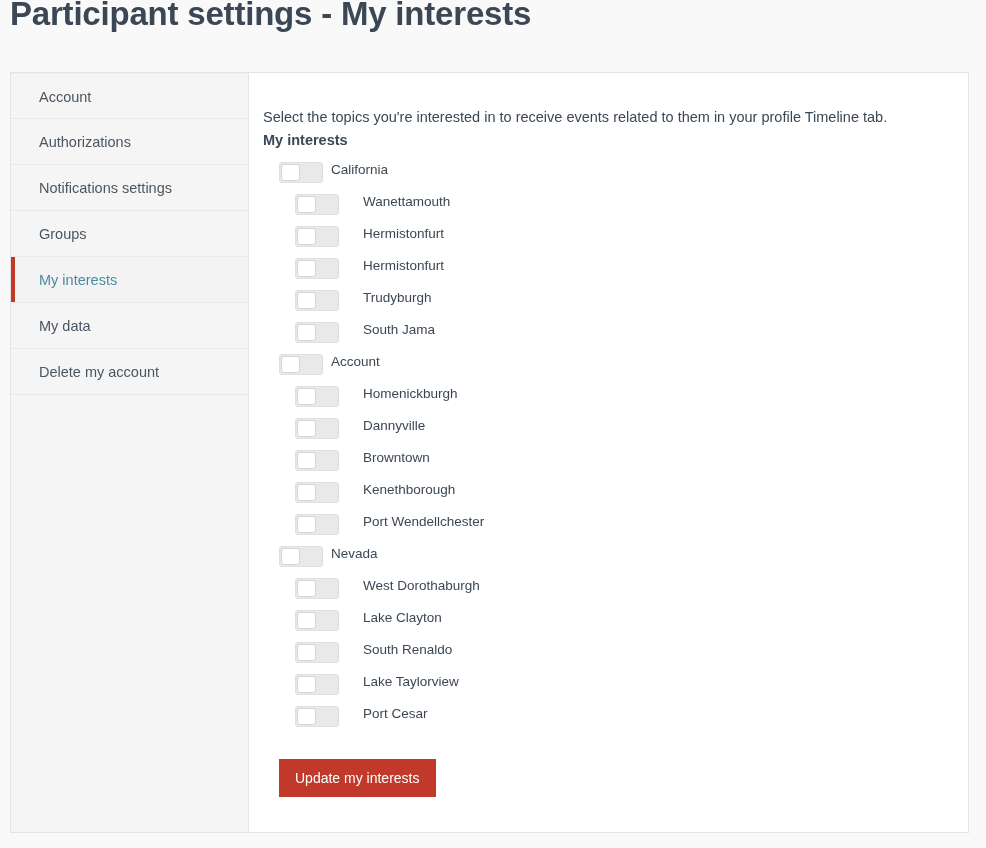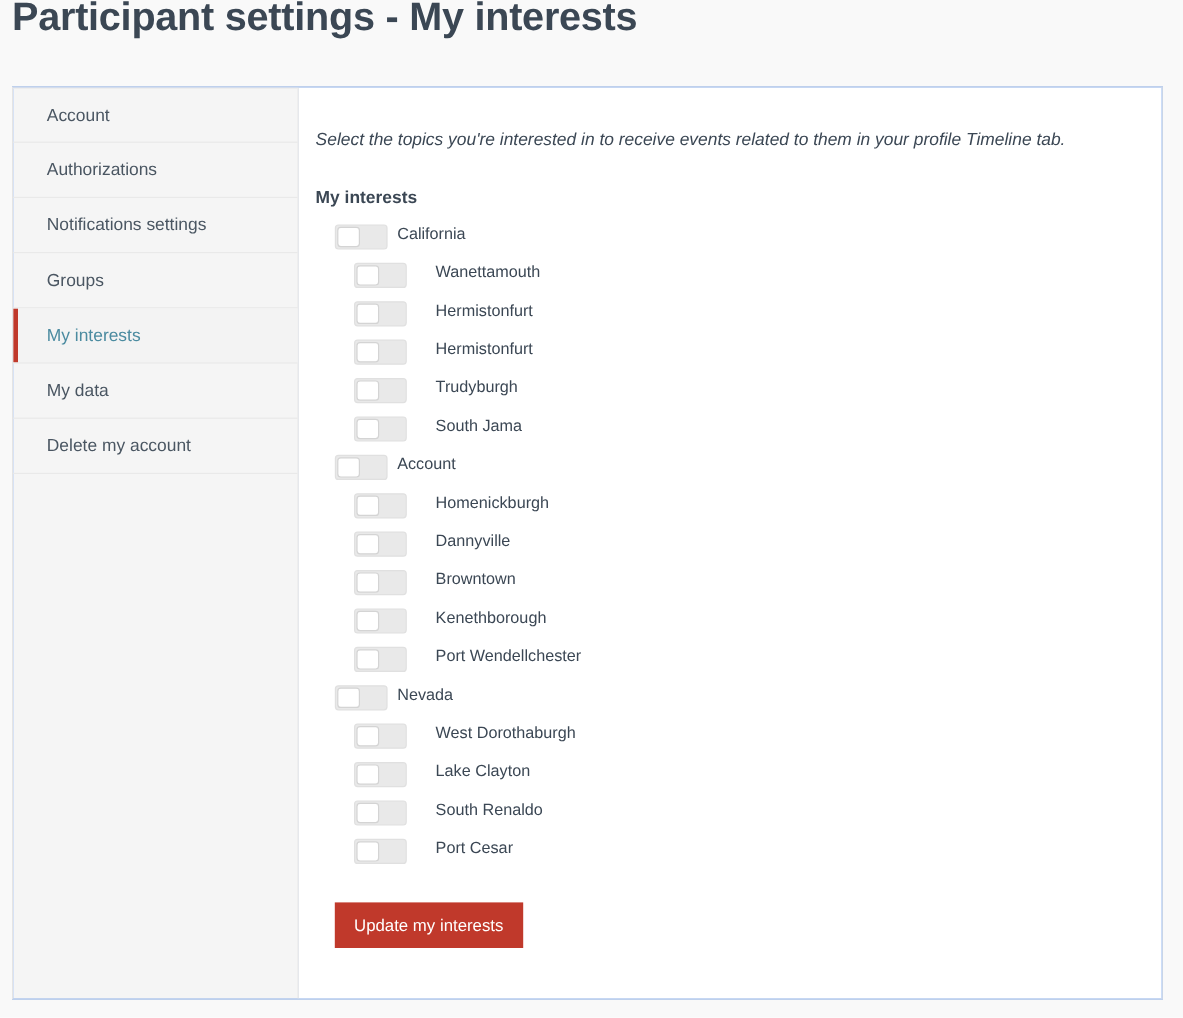--- a/index.html
+++ b/index.html
@@ -31,21 +31,21 @@
   }
 
   
   .settings-wrap {
     position: absolute;
     top: 72px;
     left: 10px;
     width: 959px;
     height: 761px;
     display: flex;
-    background: #3b82f6;
+    background: #4d7c0f;
     border: 1px solid #e4e4e4;
     box-sizing: border-box;
   }
 
   
   .sidebar {
     width: 238px;
     flex: 0 0 238px;
     background: #f5f5f5;
     border-right: 1px solid #e4e4e4;
@@ -84,23 +84,22 @@
   
   .content {
     flex: 1 1 auto;
     background: #ffffff;
     padding: 34px 24px 0 14px;
     box-sizing: border-box;
   }
   .intro-text {
     font-size: 14.5px;
     color: #3b4754;
-    margin: 0 0 30px 0;
+    margin: 0 0 5px 0;
     line-height: 1.4;
-    font-style: italic;
   }
   .section-label {
     font-size: 14.5px;
     font-weight: bold;
     color: #3b4754;
     margin: 0 0 14px 0;
   }
 
   
   .interest-list {
@@ -284,20 +283,26 @@
         <li class="interest-row child">
           <div class="toggle">
             <div class="knob"></div>
           </div>
           <span class="interest-label">South Renaldo</span>
         </li>
         <li class="interest-row child">
           <div class="toggle">
             <div class="knob"></div>
           </div>
+          <span class="interest-label">Lake Taylorview</span>
+        </li>
+        <li class="interest-row child">
+          <div class="toggle">
+            <div class="knob"></div>
+          </div>
           <span class="interest-label">Port Cesar</span>
         </li>
       </ul>
 
     <div class="submit-area">
       <button class="btn-update">Update my interests</button>
     </div>
   </div>
 </div>
 

